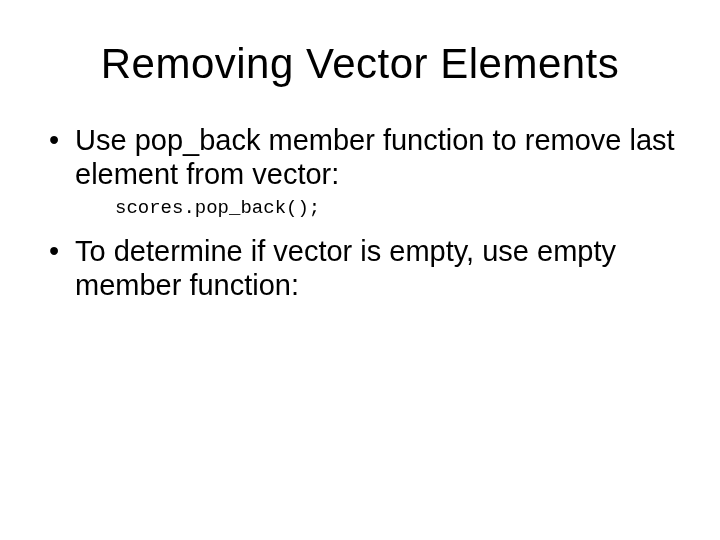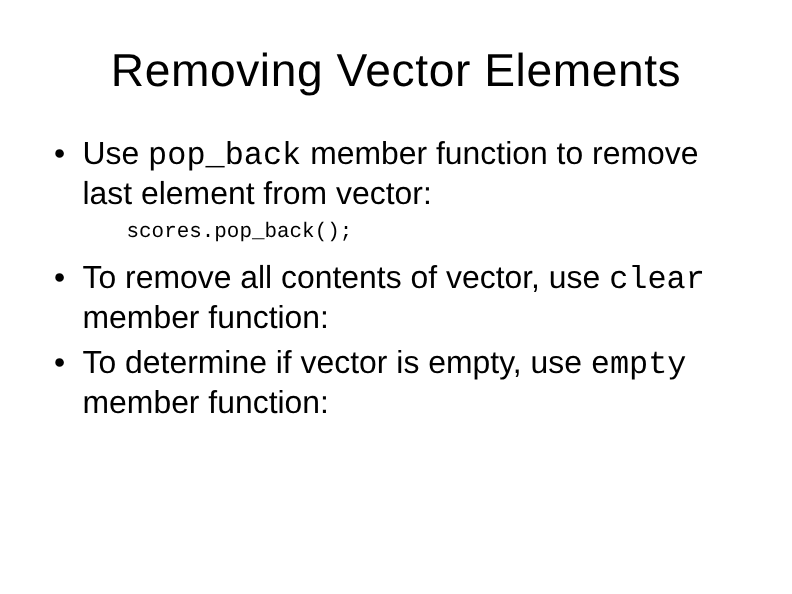--- a/index.html
+++ b/index.html
@@ -38,21 +38,21 @@
   }
   ul.body > li::before {
     content: "•";
     position: absolute;
     left: 4px;
     top: 0;
     font-size: 29px;
     line-height: 1.18;
   }
   .mono {
-    font-family: Liberation Mono, monospace;
+    font-family: Liberation Sans, sans-serif;
   }
   .code-line {
     font-family: "Courier New", Courier, monospace;
     font-size: 19px;
     margin: 4px 0 14px 70px;
     line-height: 1.2;
   }
 </style>
 </head>
 <body>
@@ -60,22 +60,19 @@
 <div class="slide">
   <h1 class="title">Removing Vector Elements</h1>
 
   <ul class="body">
 
     <li>
       <span>Use </span><span class="mono">pop_back</span><span> member function to remove last element from vector:</span>
     </li>
     <div class="code-line">scores.pop_back();</div>
 
-    <li>
-      <span>To remove all contents of vector, use </span><span class="mono">clear</span><span> member function:</span>
-    </li>
 
     <li>
       <span>To determine if vector is empty, use </span><span class="mono">empty</span><span> member function:</span>
     </li>
 
   </ul>
 </div>
 
 </body></html>

